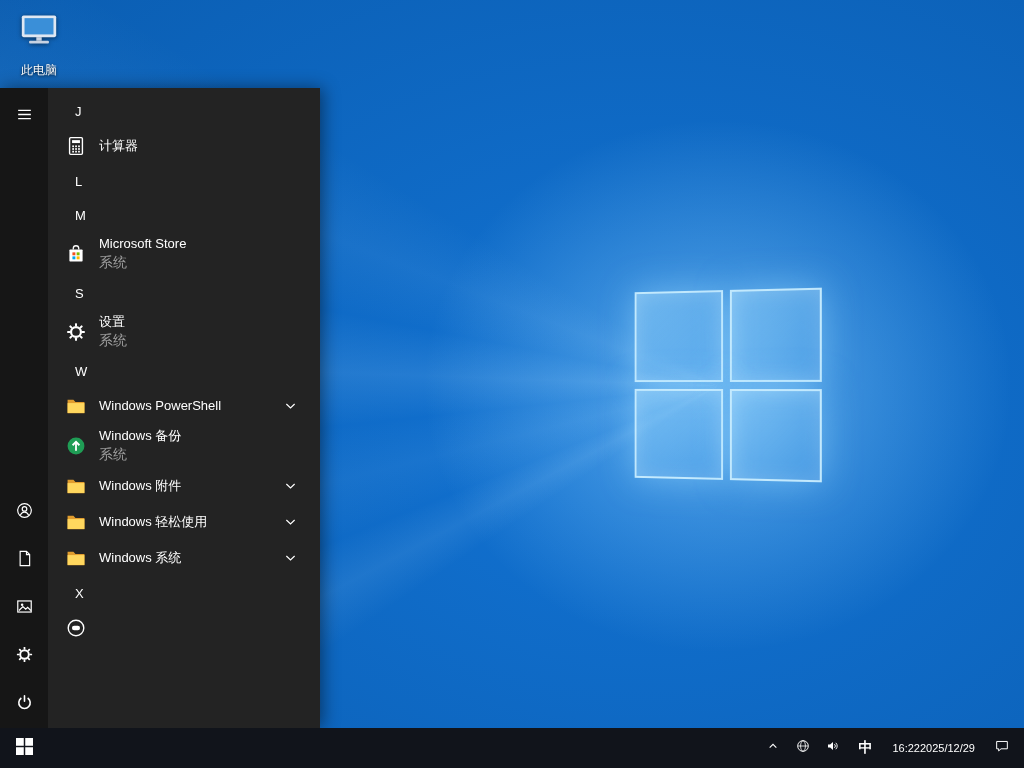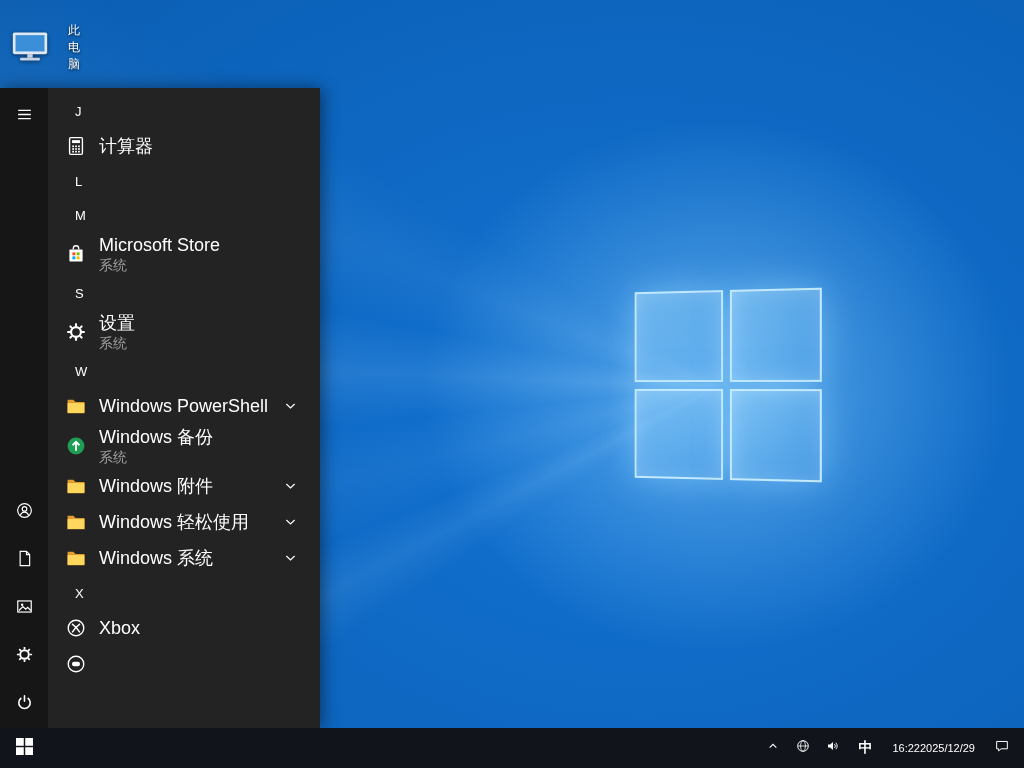--- a/index.html
+++ b/index.html
@@ -21,22 +21,22 @@
       rgba(173,220,255,0) 360deg);
   }
   .win-logo { position:absolute; left:630px; top:290px; width:192px; height:190px;
     display:grid; grid-template-columns:1fr 1fr; grid-template-rows:1fr 1fr; gap:7px;
     transform: perspective(900px) rotateY(-13deg); }
   .pane { background:linear-gradient(135deg, rgba(160,220,255,.50), rgba(100,180,245,.30));
     border:2px solid rgba(205,240,255,.9);
     box-shadow:0 0 34px rgba(150,215,255,.5), inset 0 0 20px rgba(255,255,255,.18); }
 
   
-  .desktop-icon { position:absolute; left:8px; top:22px; width:62px;
-    display:flex; flex-direction:row; align-items:center; gap:16px; cursor:pointer; }
+  .desktop-icon { position:absolute; left:8px; top:10px; width:62px;
+    display:flex; flex-direction:column; align-items:center; gap:10px; cursor:pointer; }
   .desktop-icon svg { width:44px; height:38px; filter:drop-shadow(0 1px 2px rgba(0,0,0,.5)); }
   .di-label { color:#fff; font-size:12px; text-shadow:0 1px 3px rgba(0,0,0,.9); }
 
   
   .start-menu { position:absolute; left:0; top:88px; width:320px; height:640px;
     display:flex; background:#232323; box-shadow:3px 0 16px rgba(0,0,0,.45); z-index:4; }
   .rail { width:48px; background:#161616; display:flex; flex-direction:column; padding-top:4px; }
   .rail-btn { width:48px; height:48px; background:none; border:none; cursor:pointer;
     display:flex; align-items:center; justify-content:center; }
   .rail-btn svg { width:19px; height:19px; }
@@ -44,21 +44,21 @@
   .app-list { flex:1; overflow:hidden; padding-top:6px; background:#232323; }
   .section-letter { height:34px; display:flex; align-items:center; padding-left:27px;
     color:#fff; font-size:13px; cursor:pointer; }
   .app-row { height:36px; display:flex; align-items:center; padding:0 10px 0 16px;
     color:#fff; cursor:pointer; }
   .app-row.two-line { height:44px; }
   .app-icon { width:24px; height:24px; margin-right:11px; flex:none;
     display:flex; align-items:center; justify-content:center; }
   .app-icon svg { width:22px; height:22px; }
   .app-text { display:flex; flex-direction:column; line-height:1.15; }
-  .app-title { font-size:18px; white-space:nowrap; }
+  .app-title { font-size:13px; white-space:nowrap; }
   .app-subtitle { font-size:14px; color:#9e9e9e; margin-top:2px; }
   .row-chevron { margin-left:auto; margin-right:14px; display:flex; }
   .row-chevron svg { width:11px; height:8px; }
 
   
   .taskbar { position:absolute; left:0; bottom:0; width:1024px; height:40px;
     background:#11141b; display:flex; align-items:stretch; z-index:5; }
   .start-btn { width:48px; border:none; background:none; cursor:pointer;
     display:flex; align-items:center; justify-content:center; }
   .start-btn svg { width:17px; height:17px; }
@@ -295,32 +295,20 @@
             <svg viewBox="0 0 12 8">
               <path d="M1.5 1.8 6 6l4.5-4.2" fill="none" stroke="#fff" stroke-width="1.3"></path>
             </svg>
           </span>
         </div>
         <div class="section-letter">X</div>
         <div class="app-row">
           <span class="app-icon">
             <svg viewBox="0 0 24 24">
               <circle cx="12" cy="12" r="8.5" fill="none" stroke="#fff" stroke-width="1.5"></circle>
-              <path d="M7.6 7.4c3.1 2 5.9 5.1 8.6 9.4" fill="none" stroke="#fff" stroke-width="1.6"></path>
-              <path d="M16.4 7.4c-3.1 2-5.9 5.1-8.6 9.4" fill="none" stroke="#fff" stroke-width="1.6"></path>
-            </svg>
-          </span>
-          <span class="app-text">
-            <span class="app-title">Xbox</span>
-          </span>
-        </div>
-        <div class="app-row">
-          <span class="app-icon">
-            <svg viewBox="0 0 24 24">
-              <circle cx="12" cy="12" r="8.5" fill="none" stroke="#fff" stroke-width="1.5"></circle>
               <rect x="7.6" y="9.6" width="8.8" height="4.8" rx="2.4" fill="#fff"></rect>
             </svg>
           </span>
         </div>
       </div>
   </div>
 
   <div class="taskbar">
     <button class="start-btn">
       <span>

